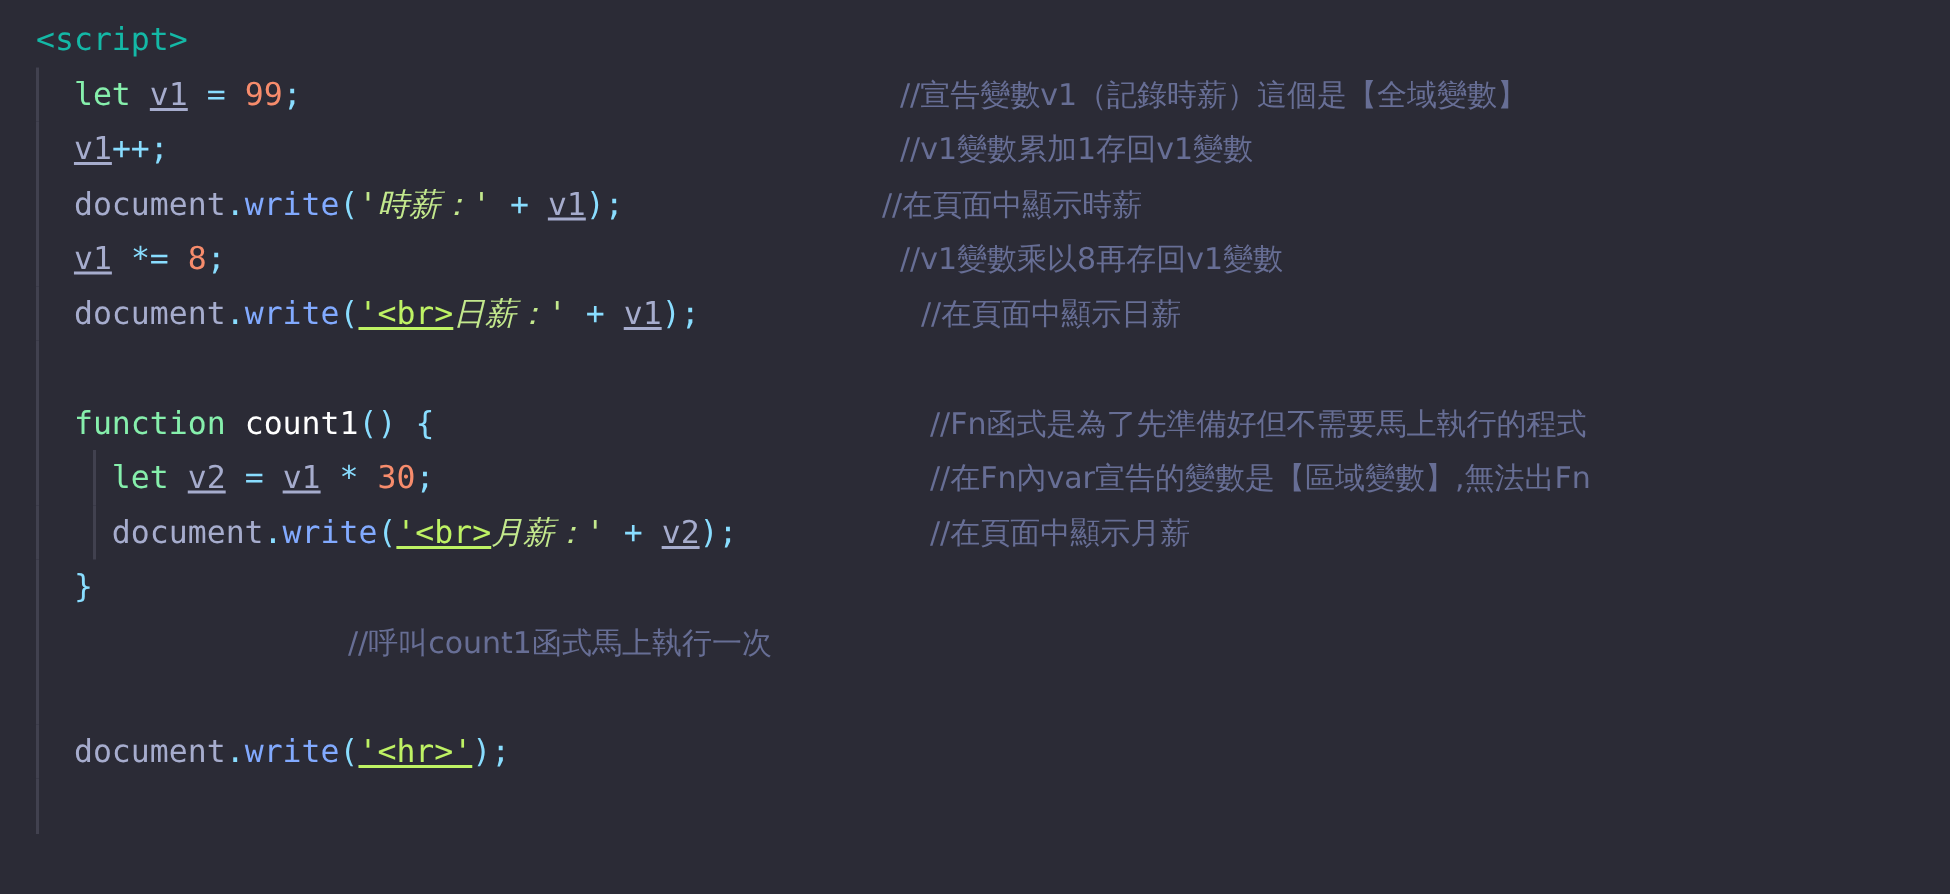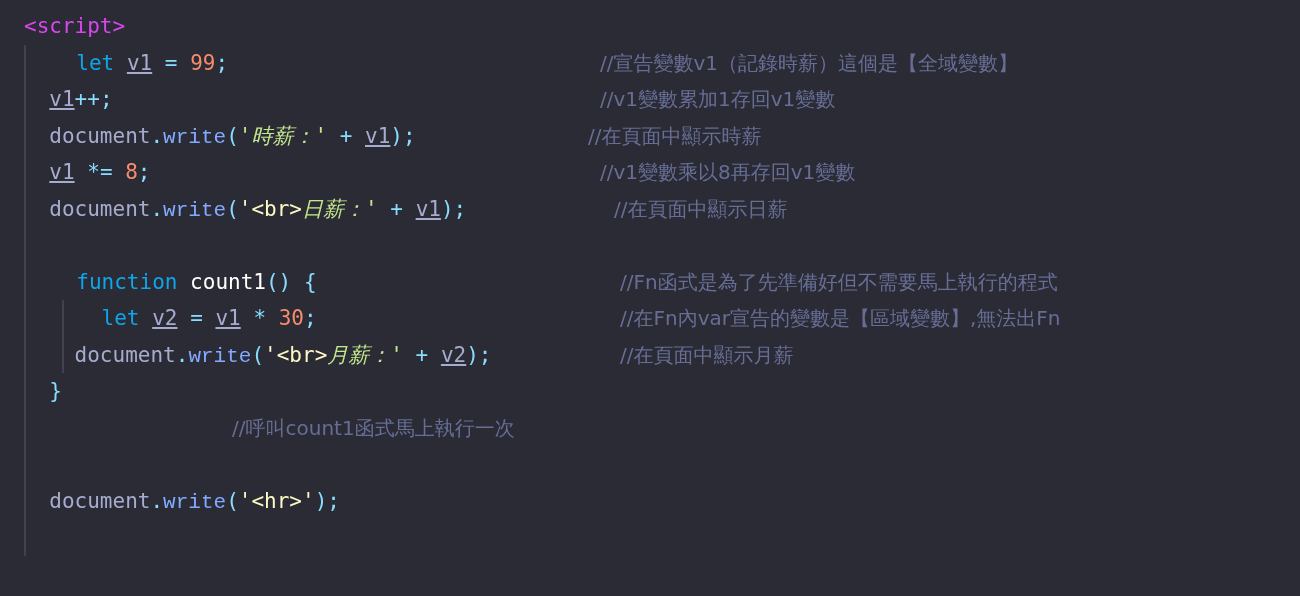--- a/index.html
+++ b/index.html
@@ -62,32 +62,32 @@
   .line.blankguide::before {
     content: "";
     position: absolute;
     left: 24px;
     top: 0;
     bottom: 0;
     width: 2px;
     background: #41414f;
   }
   .tok { white-space: pre; }
-  .kw      { color: #0ea5e9; margin-left: 27px; }   
-  .tag     { color: #d946ef; }   
+  .kw      { color: #86efac; }   
+  .tag     { color: #14b8a6; }   
   .ident   { color: #a6accd; text-decoration: underline; }   
   .fn      { color: #ffffff; }   
-  .prop    { color: #82aaff; font-family: Liberation Mono, monospace; }   
+  .prop    { color: #82aaff; }   
   .obj     { color: #a6accd; }
   .num     { color: #f78c6c; }
   .str     { color: #c3e88d; font-style: italic; }
   .punct   { color: #89ddff; }
   .op      { color: #89ddff; }
   .comment { color: #676e95; }
-  .strtag  { color: #fef9c3; }
+  .strtag  { color: #bef264; text-decoration: underline; }
 </style>
 </head>
 <body>
 
 <div id="editor">
   <div class="gutter-stripe"></div>
   <div class="code" id="code">
       <div class="line"><span><span class="tok tag">&lt;script&gt;</span></span></div>
       <div class="line ind1"><span><span class="tok plain">  </span><span class="tok kw">let</span><span class="tok plain"> </span><span class="tok ident">v1</span><span class="tok plain"> </span><span class="tok op">=</span><span class="tok plain"> </span><span class="tok num">99</span><span class="tok punct">;</span></span><span class="comment" style="position: absolute; left: 600px; top: 0px; font-family: &quot;DejaVu Sans&quot;, sans-serif; font-size: 20px;">//宣告變數v1（記錄時薪）這個是【全域變數】</span></div>
       <div class="line ind1"><span><span class="tok plain">  </span><span class="tok ident">v1</span><span class="tok op">++</span><span class="tok punct">;</span></span><span class="comment" style="position: absolute; left: 600px; top: 0px; font-family: &quot;DejaVu Sans&quot;, sans-serif; font-size: 20px;">//v1變數累加1存回v1變數</span></div>

